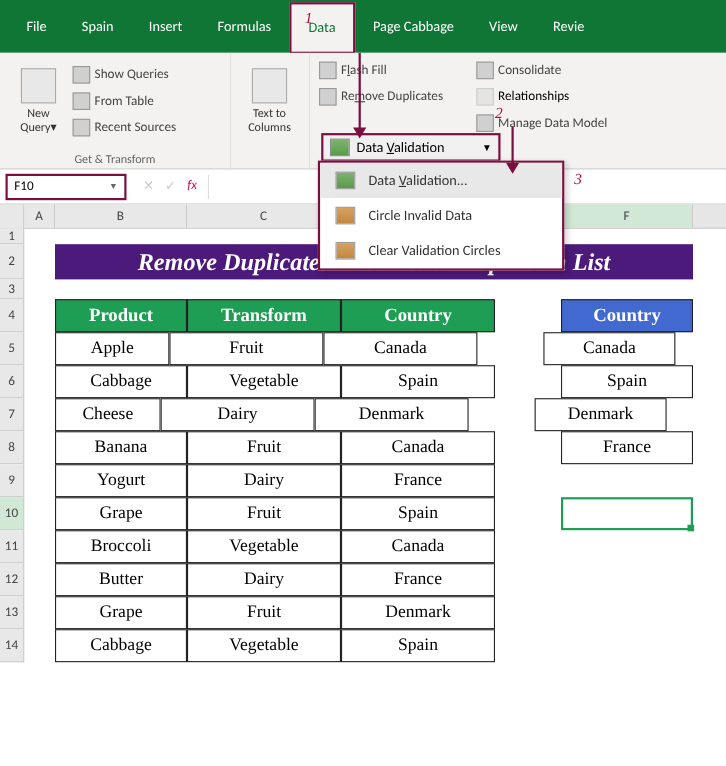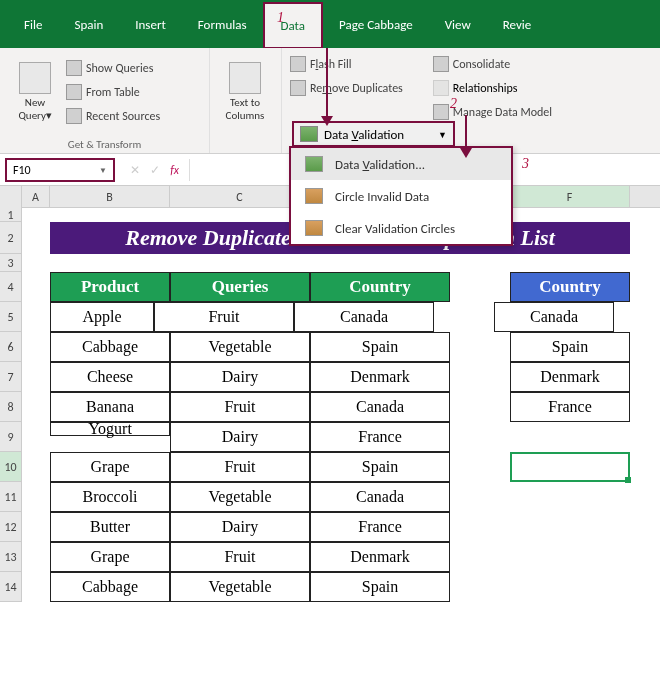--- a/index.html
+++ b/index.html
@@ -187,21 +187,21 @@
 
   <div class="grid-row" style="height:18px">
     <div class="row-h" style="height:18px">3</div>
     <div style="width:608px"></div>
   </div>
 
   <div class="grid-row" style="height:30px">
     <div class="row-h" style="height:30px">4</div>
     <div style="width:28px"></div>
     <div class="cell th" style="width:120px;height:30px">Product</div>
-    <div class="cell th" style="width:140px;height:30px">Queries</div>
+    <div class="cell th" style="width:140px;height:30px">Transform</div>
     <div class="cell th" style="width:140px;height:30px">Country</div>
     <div style="width:60px"></div>
     <div class="cell th2" style="width:120px;height:30px">Country</div>
   </div>
 
   <div id="data-rows">
       <div class="grid-row" style="height: 30px;">
         <div class="row-h " style="height:30px">5</div>
         <div style="width:28px"></div>
         <div class="cell td" style="width:104px;height:30px">Apple</div>
@@ -215,39 +215,39 @@
         <div style="width:28px"></div>
         <div class="cell td" style="width:120px;height:30px">Cabbage</div>
         <div class="cell td" style="width:140px;height:30px">Vegetable</div>
         <div class="cell td" style="width:140px;height:30px">Spain</div>
         <div style="width:60px"></div>
         <div class="cell td" style="width:120px;height:30px">Spain</div>
       </div>
       <div class="grid-row" style="height: 30px;">
         <div class="row-h " style="height:30px">7</div>
         <div style="width:28px"></div>
-        <div class="cell td" style="width:120px;height:30px">Cheese</div>
+        <div class="cell td" style="width:96px;height:30px">Cheese</div>
         <div class="cell td" style="width:140px;height:30px">Dairy</div>
         <div class="cell td" style="width:140px;height:30px">Denmark</div>
         <div style="width:60px"></div>
         <div class="cell td" style="width:120px;height:30px">Denmark</div>
       </div>
       <div class="grid-row" style="height: 30px;">
         <div class="row-h " style="height:30px">8</div>
         <div style="width:28px"></div>
         <div class="cell td" style="width:120px;height:30px">Banana</div>
         <div class="cell td" style="width:140px;height:30px">Fruit</div>
         <div class="cell td" style="width:140px;height:30px">Canada</div>
         <div style="width:60px"></div>
         <div class="cell td" style="width:120px;height:30px">France</div>
       </div>
       <div class="grid-row" style="height: 30px;">
         <div class="row-h " style="height:30px">9</div>
         <div style="width:28px"></div>
-        <div class="cell td" style="width:120px;height:14px">Yogurt</div>
+        <div class="cell td" style="width:120px;height:30px">Yogurt</div>
         <div class="cell td" style="width:140px;height:30px">Dairy</div>
         <div class="cell td" style="width:140px;height:30px">France</div>
         <div style="width:60px"></div>
         <div class="cell" style="width:120px;height:30px"></div>
       </div>
       <div class="grid-row" style="height: 30px;">
         <div class="row-h sel" style="height:30px">10</div>
         <div style="width:28px"></div>
         <div class="cell td" style="width:120px;height:30px">Grape</div>
         <div class="cell td" style="width:140px;height:30px">Fruit</div>

